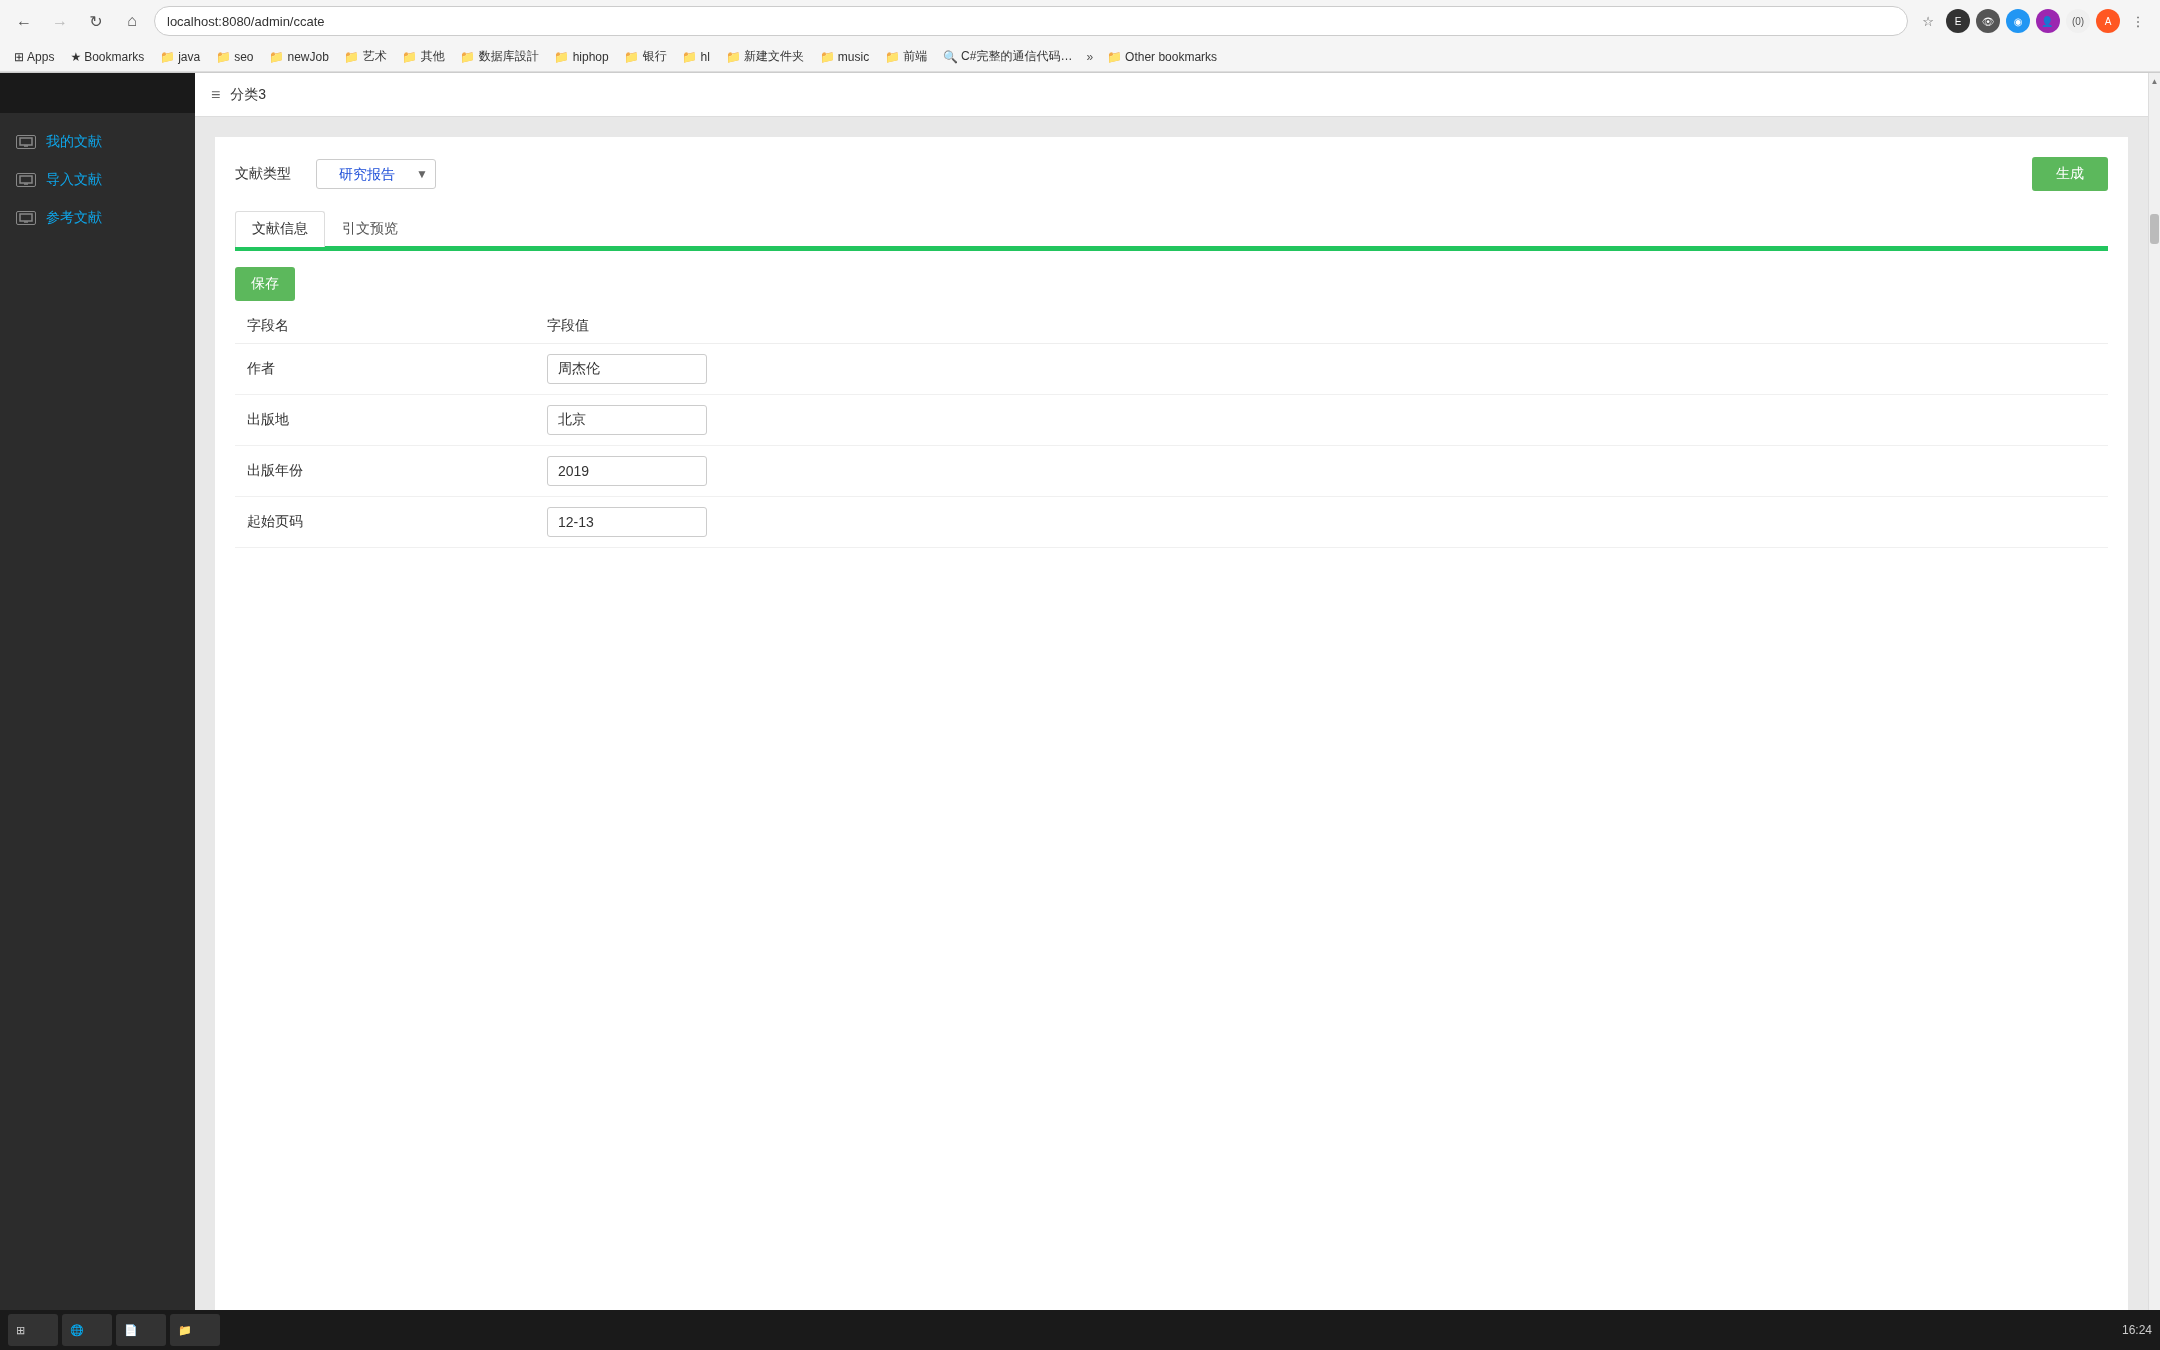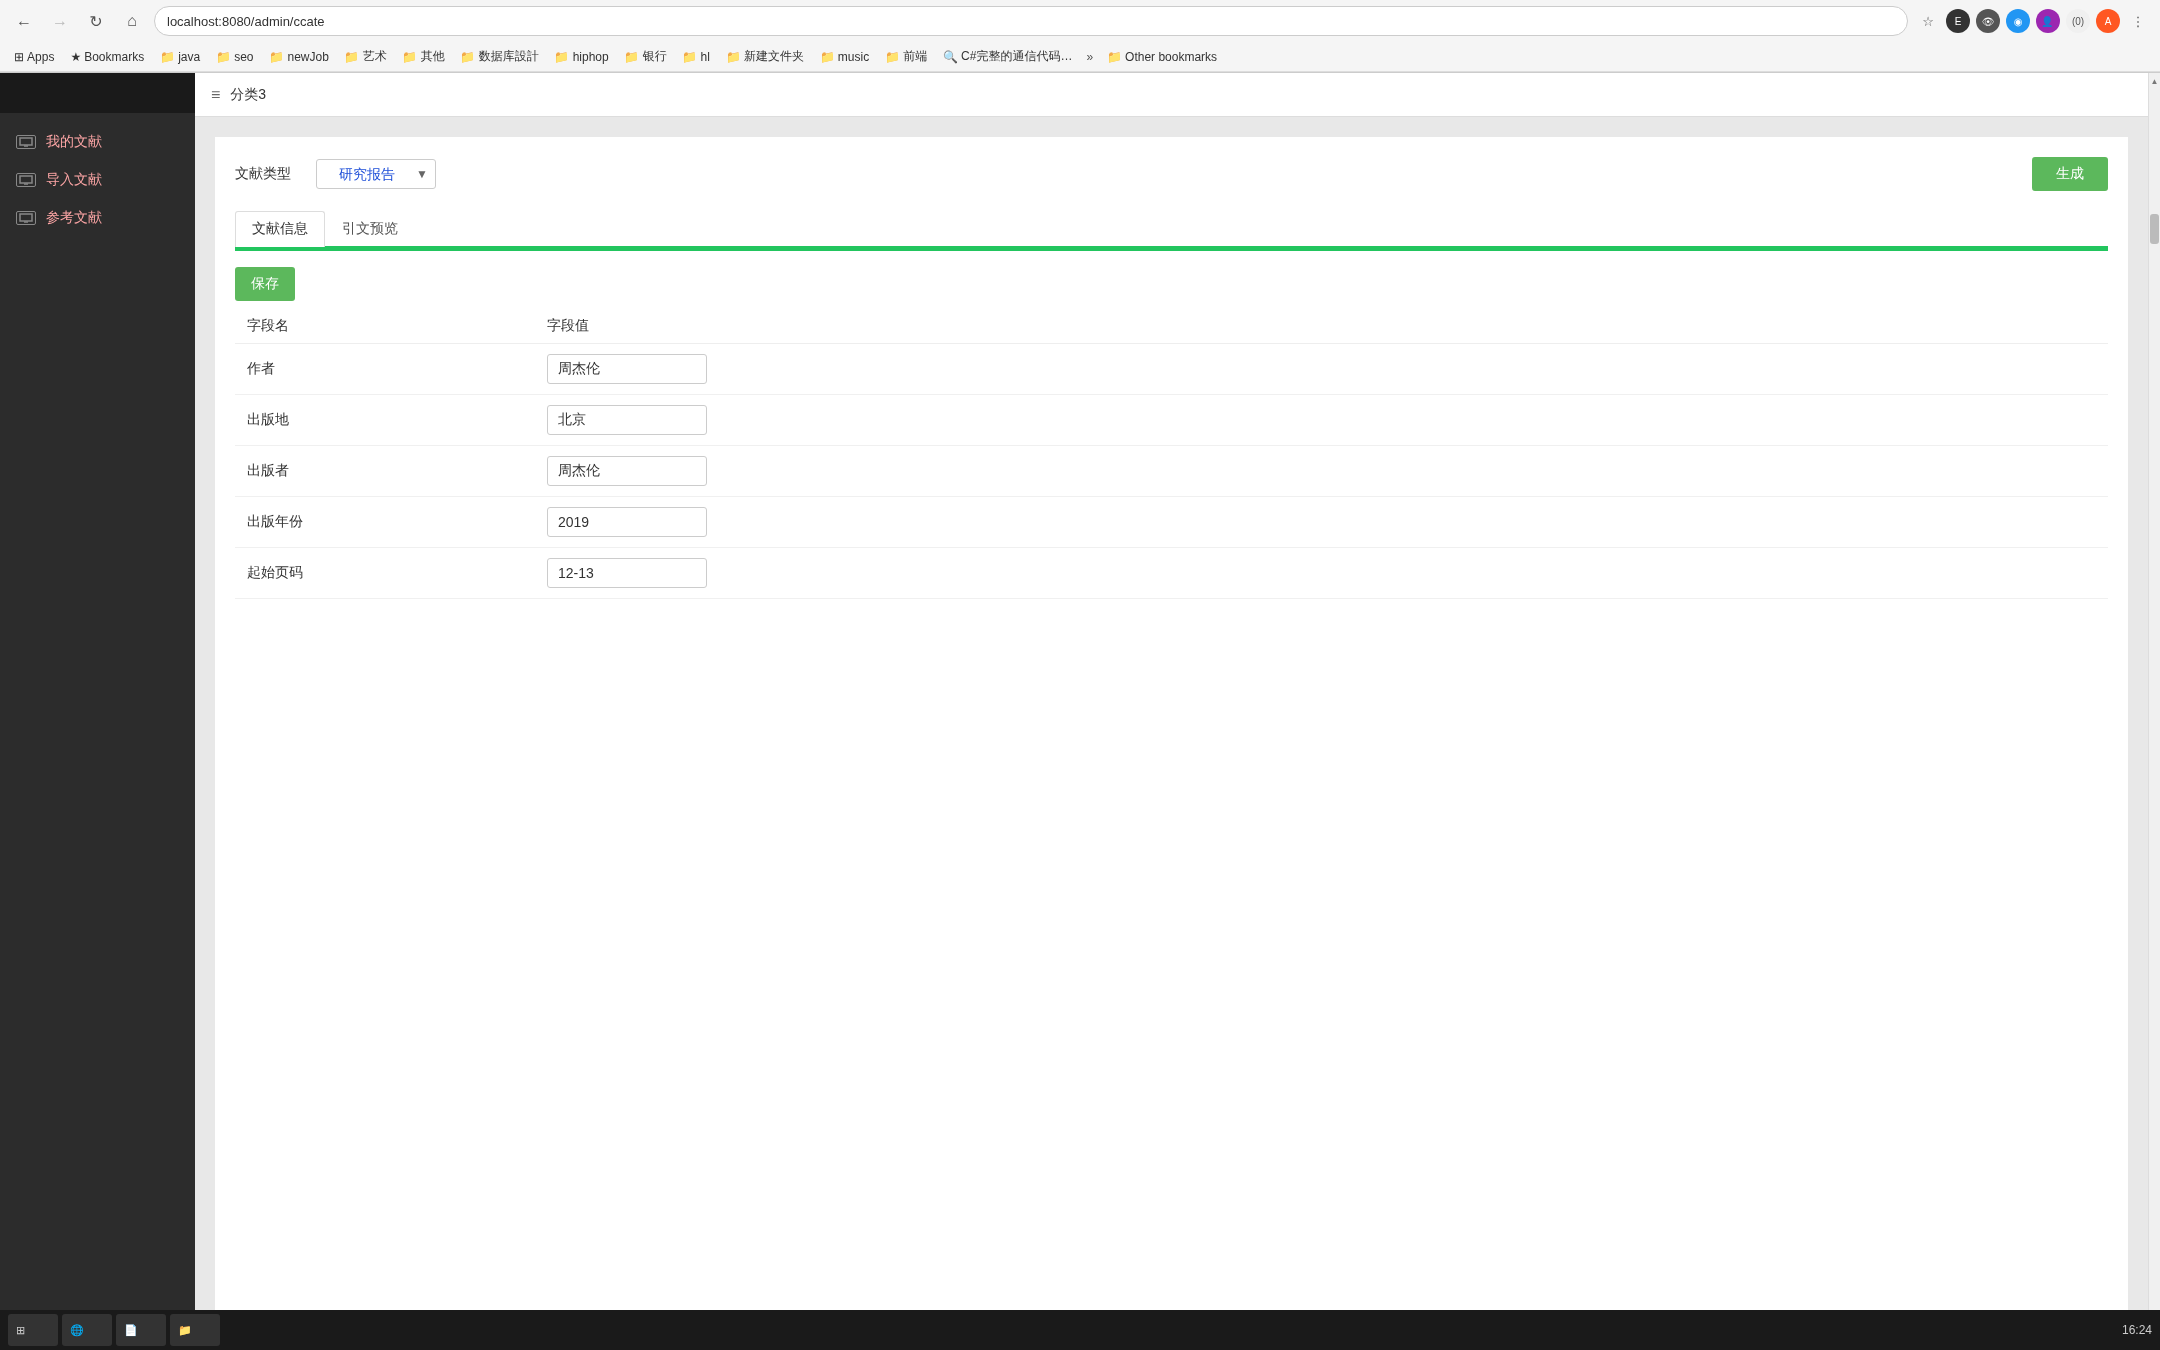--- a/index.html
+++ b/index.html
@@ -90,21 +90,21 @@
     }
     .sidebar-nav {
       padding: 10px 0;
     }
     .sidebar-item {
       display: flex;
       align-items: center;
       gap: 10px;
       padding: 10px 16px;
       cursor: pointer;
-      color: #fca5a5;
+      color: #0ea5e9;
       font-size: 14px;
     }
     .sidebar-icon {
       width: 20px; height: 14px;
       border: 1.5px solid #888;
       border-radius: 2px;
       flex-shrink: 0;
       display: flex; align-items: center; justify-content: center;
     }
 
@@ -492,24 +492,20 @@
         <tbody id="field-table-body">
             <tr>
               <td>作者</td>
               <td><input type="text" class="field-input" value="周杰伦" style=""></td>
             </tr>
             <tr>
               <td>出版地</td>
               <td><input type="text" class="field-input" value="北京" style=""></td>
             </tr>
             <tr>
-              <td>出版者</td>
-              <td><input type="text" class="field-input" value="周杰伦" style=""></td>
-            </tr>
-            <tr>
               <td>出版年份</td>
               <td><input type="text" class="field-input" value="2019" style=""></td>
             </tr>
             <tr>
               <td>起始页码</td>
               <td><input type="text" class="field-input" value="12-13" style=""></td>
             </tr>
           </tbody>
       </table>
     </div>

